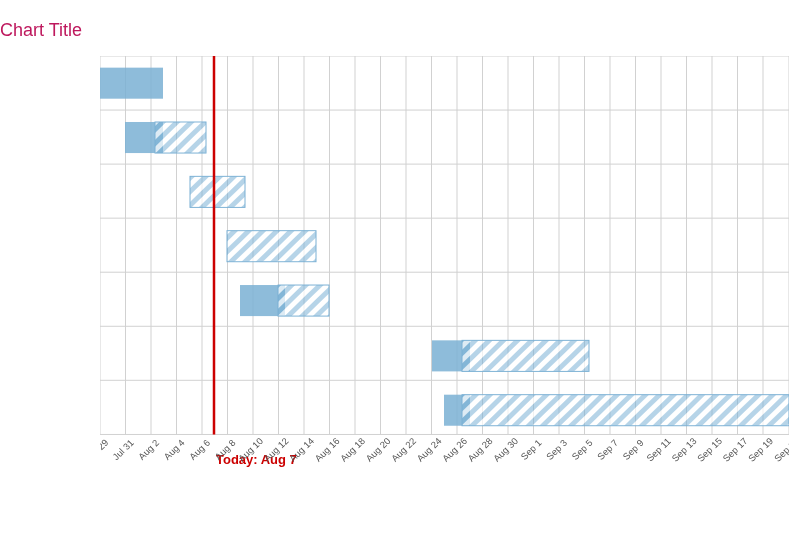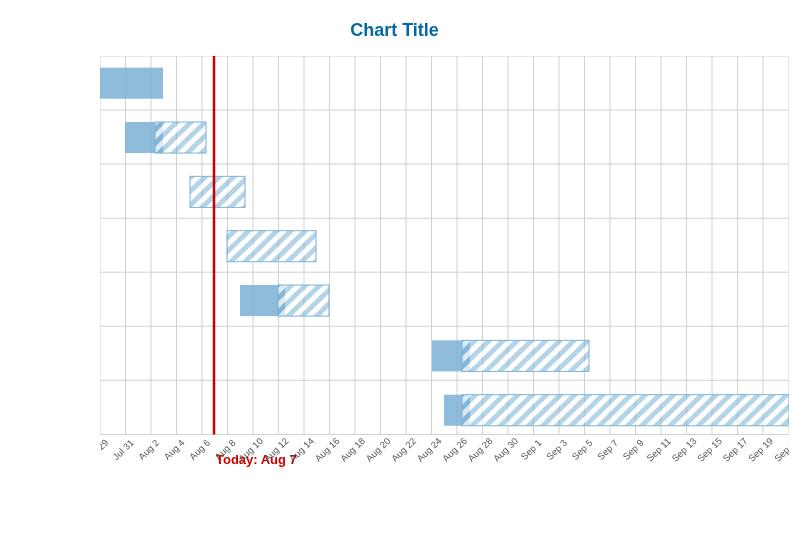--- a/index.html
+++ b/index.html
@@ -10,25 +10,25 @@
       height: 547px;
       overflow: hidden;
     }
     .chart-container {
       width: 799px;
       height: 547px;
       position: relative;
       padding: 20px 10px 60px 100px;
     }
     .chart-title {
-      text-align: center;
+      text-align: left;
       font-size: 18px;
-      color: #0369a1;
+      color: #be185d;
       margin-bottom: 15px;
-      font-weight: bold;
+      font-weight: normal;
       margin-left: -100px;
     }
     .chart-area {
       position: relative;
       width: 100%;
       height: calc(100% - 40px);
     }
     
     svg.main-chart {
       position: absolute;

